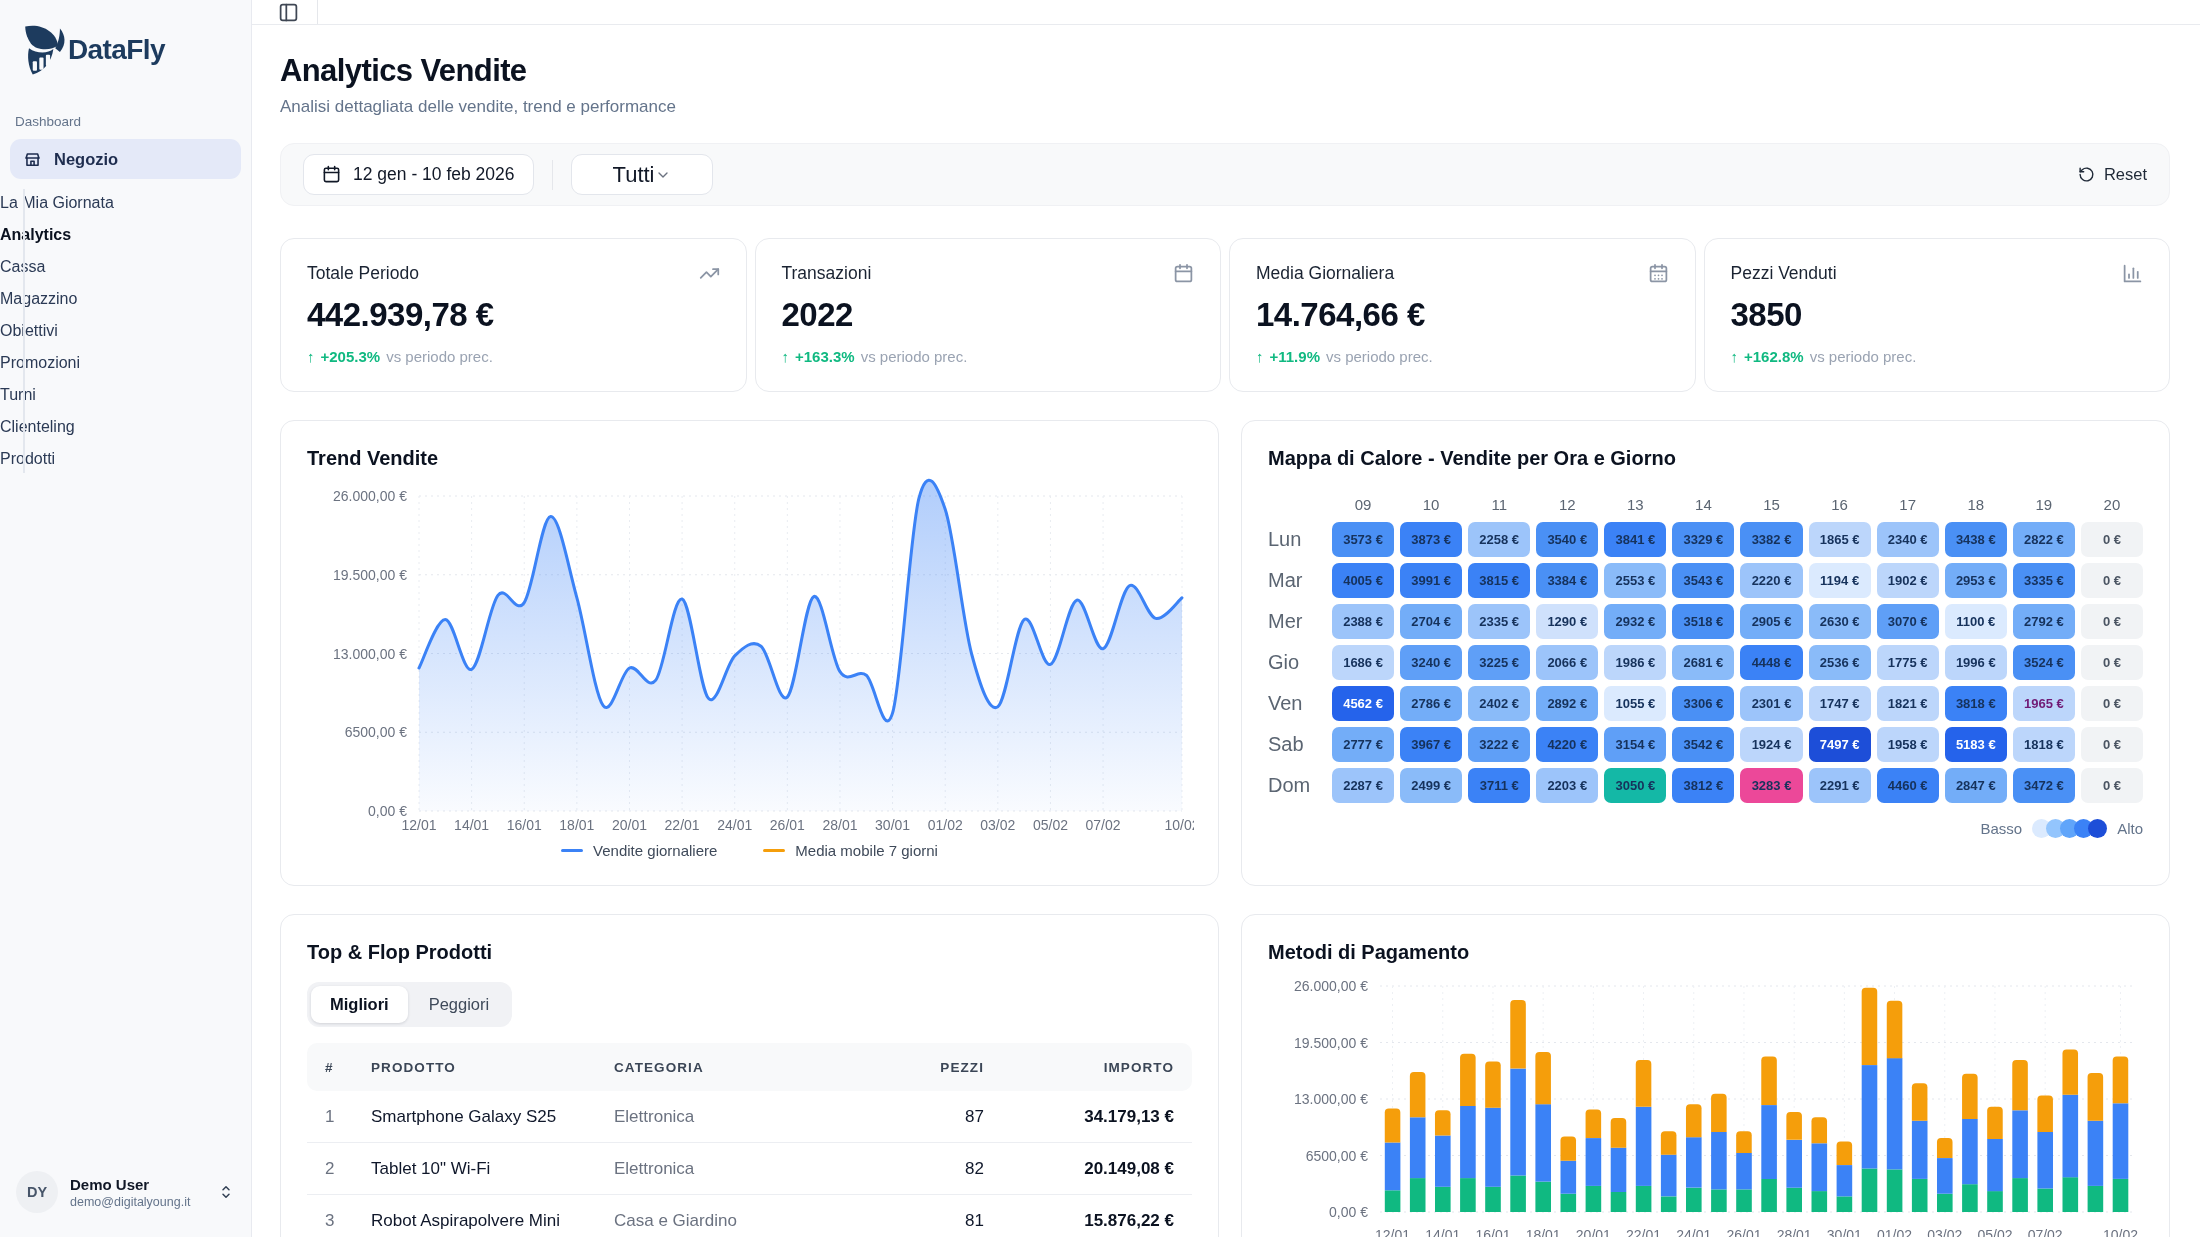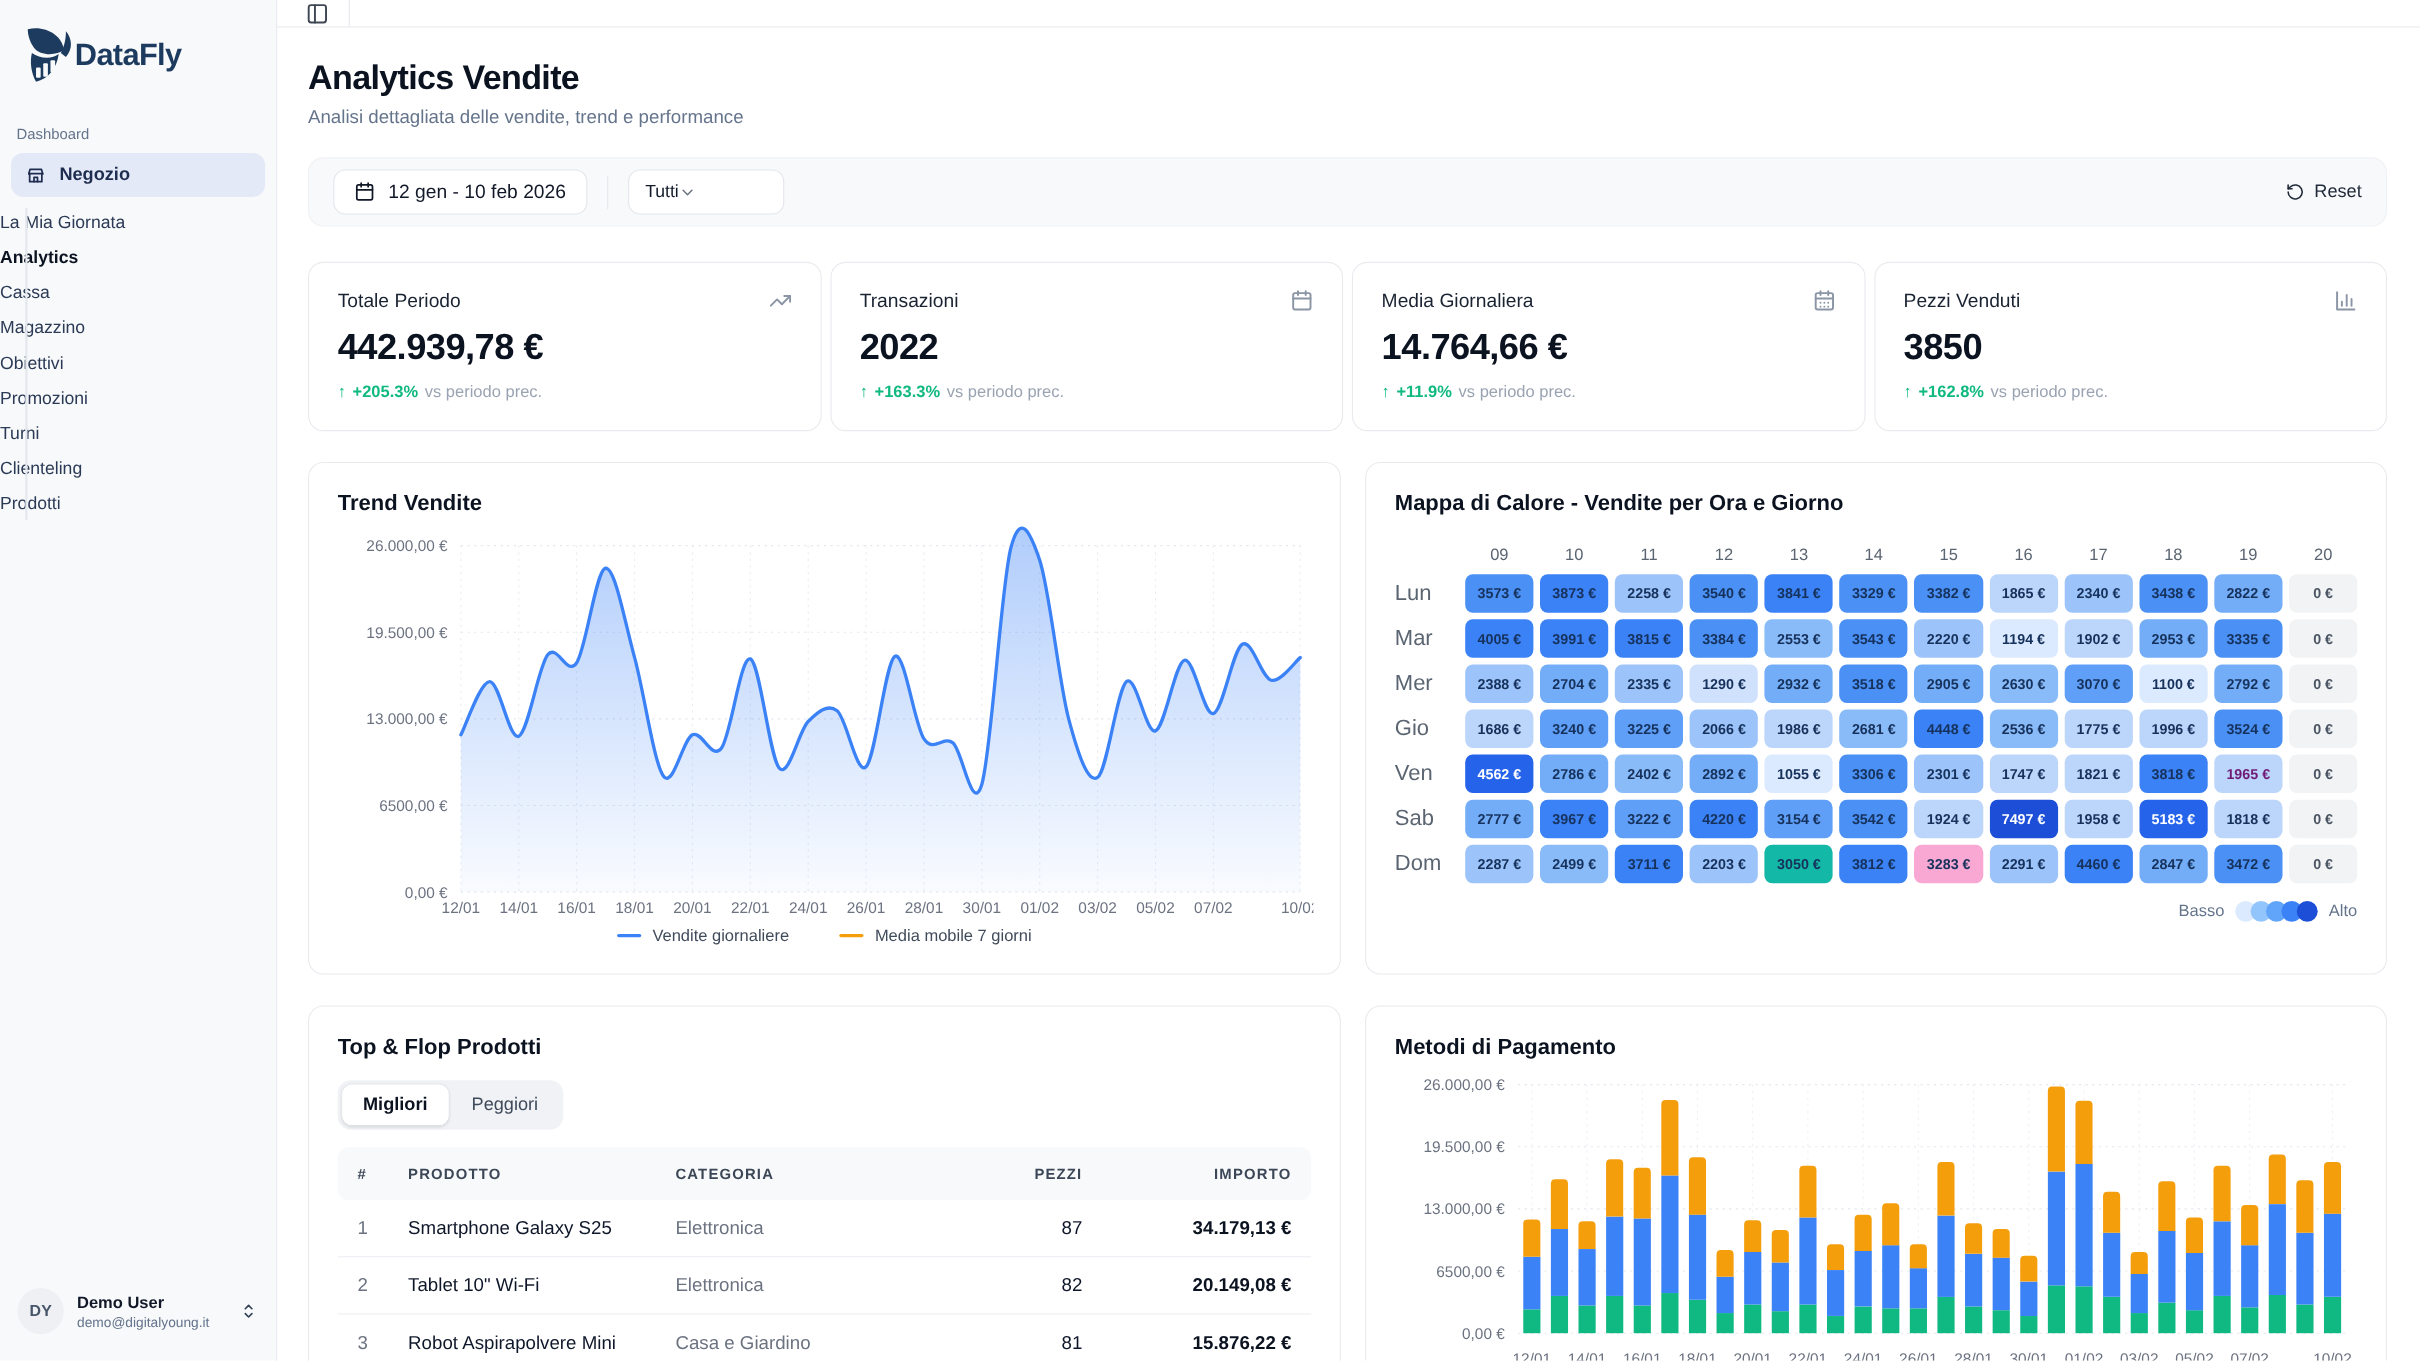--- a/index.html
+++ b/index.html
@@ -31,21 +31,21 @@
 .topbar .panel-icon svg{width:21px;height:21px;stroke:#3f4754}
 .topbar-divider{width:1px;height:24px;background:#e5e7eb}
 .content{padding:28px 30px 0 28px}
 h1.page-title{font-size:31px;font-weight:800;letter-spacing:-.6px;color:#0b1220}
 .page-subtitle{margin-top:8px;font-size:17px;color:#64748b}
 
 .filterbar{margin-top:26px;background:#f8f9fa;border:1px solid #f0f1f4;border-radius:14px;height:63px;display:flex;align-items:center;gap:18px;padding:0 22px}
 .date-pill{background:#fff;border:1px solid #e3e6ec;border-radius:11px;height:41px;display:flex;align-items:center;gap:12px;padding:0 18px;font-size:17.5px;color:#111827;cursor:pointer}
 .date-pill svg{width:19px;height:19px;stroke:#111827}
 .filter-divider{width:1px;height:30px;background:#e5e7eb}
-.select-pill{background:#fff;border:1px solid #e3e6ec;border-radius:11px;height:41px;width:142px;display:flex;align-items:center;justify-content:flex-start;padding:0 15px;font-size:16px;color:#111827;cursor:pointer}
+.select-pill{background:#fff;border:1px solid #e3e6ec;border-radius:11px;height:41px;width:142px;display:flex;align-items:center;justify-content:center;padding:0 15px;font-size:22px;color:#111827;cursor:pointer}
 .select-pill svg{width:16px;height:16px;stroke:#6b7280}
 .reset-btn{margin-left:auto;display:flex;align-items:center;gap:9px;font-size:16.5px;color:#1f2937;font-weight:500;background:none;border:none;font-family:inherit;cursor:pointer}
 .reset-btn svg{width:17px;height:17px;stroke:#1f2937}
 
 .kpi-grid{margin-top:32px;display:grid;grid-template-columns:repeat(4,1fr);gap:8px}
 .kpi-card{border:1px solid #e8eaee;border-radius:14px;padding:24px 26px 26px;background:#fff}
 .kpi-top{display:flex;justify-content:space-between;align-items:flex-start}
 .kpi-label{font-size:17.5px;font-weight:500;color:#1a2332}
 .kpi-icon svg{width:21px;height:21px;stroke:#8b95a5}
 .kpi-value{margin-top:12px;font-size:33px;font-weight:800;color:#0b1220;letter-spacing:-.5px}
@@ -425,21 +425,21 @@
             <div class="hm-cell" style="background: rgb(37, 99, 235); color: rgb(255, 255, 255);">5183 €</div>
             <div class="hm-cell" style="background: rgb(188, 214, 251); color: rgb(22, 50, 92);">1818 €</div>
             <div class="hm-cell" style="background: rgb(241, 243, 245); color: rgb(75, 85, 99);">0 €</div>
             <div class="hm-day">Dom</div>
             <div class="hm-cell" style="background: rgb(156, 196, 250); color: rgb(22, 50, 92);">2287 €</div>
             <div class="hm-cell" style="background: rgb(138, 187, 249); color: rgb(22, 50, 92);">2499 €</div>
             <div class="hm-cell" style="background: rgb(59, 130, 246); color: rgb(22, 50, 92);">3711 €</div>
             <div class="hm-cell" style="background: rgb(156, 196, 250); color: rgb(22, 50, 92);">2203 €</div>
             <div class="hm-cell" style="background: #14b8a6; color: rgb(22, 50, 92);">3050 €</div>
             <div class="hm-cell" style="background: rgb(59, 130, 246); color: rgb(22, 50, 92);">3812 €</div>
-            <div class="hm-cell" style="background: #f9a8d4; color: rgb(22, 50, 92);">3283 €</div>
+            <div class="hm-cell" style="background: #ec4899; color: rgb(22, 50, 92);">3283 €</div>
             <div class="hm-cell" style="background: rgb(156, 196, 250); color: rgb(22, 50, 92);">2291 €</div>
             <div class="hm-cell" style="background: rgb(59, 130, 246); color: rgb(22, 50, 92);">4460 €</div>
             <div class="hm-cell" style="background: rgb(115, 173, 248); color: rgb(22, 50, 92);">2847 €</div>
             <div class="hm-cell" style="background: rgb(74, 144, 245); color: rgb(22, 50, 92);">3472 €</div>
             <div class="hm-cell" style="background: rgb(241, 243, 245); color: rgb(75, 85, 99);">0 €</div>
           </div>
         <div class="hm-legend">
           <span>Basso</span>
           <span class="hm-dots" id="hm-dots">
               <span class="hm-dot" style="background: rgb(219, 234, 254);"></span>

